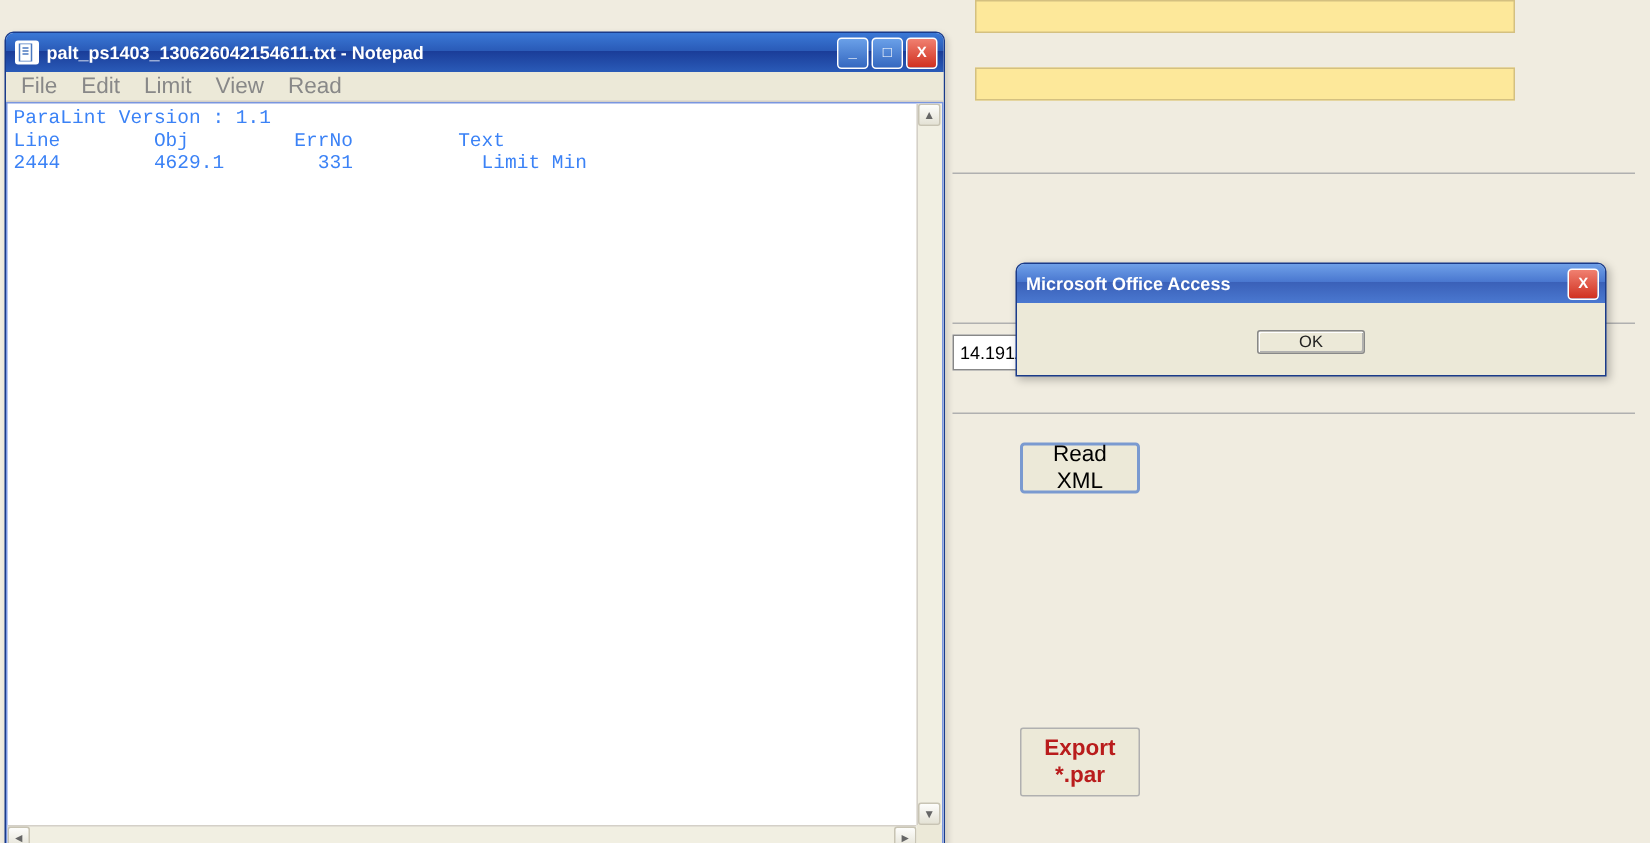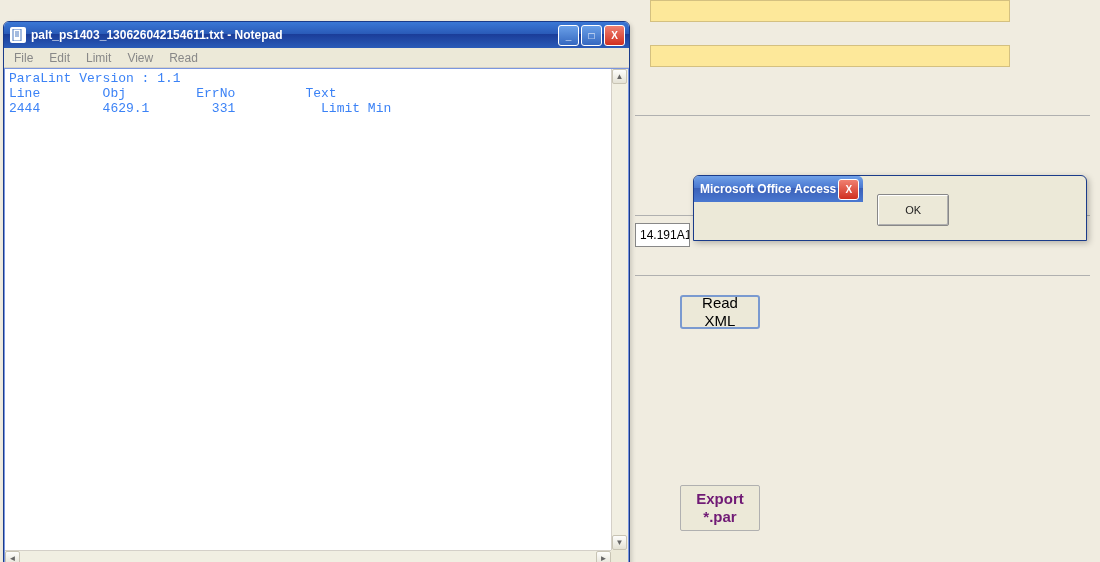--- a/index.html
+++ b/index.html
@@ -90,21 +90,21 @@
     background: linear-gradient(to bottom, #f08070, #d03020);
     color: #fff;
   }
   .menubar {
     height: 20px;
     background: #ece9d8;
     border-bottom: 1px solid #d4d0c8;
     display: flex;
     align-items: center;
     padding: 0 2px;
-    font-size: 12px;
+    font-size: 15px;
     color: #888;
   }
   .menubar .menu-item {
     padding: 2px 8px;
     cursor: pointer;
   }
   .text-area-wrap {
     flex: 1;
     position: relative;
     background: #fff;
@@ -176,58 +176,58 @@
   .export-btn {
     position: absolute;
     left: 680px;
     top: 485px;
     width: 80px;
     height: 46px;
     background: #ece9d8;
     border: 1px solid #b0b0b0;
     border-radius: 2px;
     font-size: 15px;
-    color: #701a75;
+    color: #b91c1c;
     text-align: center;
     display: flex;
     align-items: center;
     justify-content: center;
     font-weight: bold;
     line-height: 1.2;
   }
   
   
   .access-dialog {
     position: absolute;
-    left: 693px;
+    left: 677px;
     top: 175px;
     width: 394px;
     background: #ece9d8;
     border: 1px solid #1a3b8a;
     border-radius: 6px 6px 0 0;
     box-shadow: 2px 2px 6px rgba(0,0,0,0.25);
     display: flex;
-    flex-direction: row;
+    flex-direction: column;
   }
   .access-dialog .titlebar {
     background: linear-gradient(to bottom, #6fa0e8 0%, #4a78d0 45%, #3a60b8 46%, #4a78d0 100%);
   }
   .dialog-body {
     padding: 18px 14px 14px 14px;
     font-size: 10.5px;
     text-align: center;
     color: #222;
   }
   .dialog-msg {
     margin-bottom: 14px;
     white-space: nowrap;
   }
   .ok-btn {
     width: 72px;
-    height: 32px;
+    height: 16px;
     margin: 0 auto;
     background: #ece9d8;
     border: 1px solid #888;
     border-radius: 2px;
     box-shadow: inset 1px 1px 0 #fff, inset -1px -1px 0 #b0b0b0;
     font-size: 11px;
     cursor: pointer;
     display: flex;
     align-items: center;
     justify-content: center;

